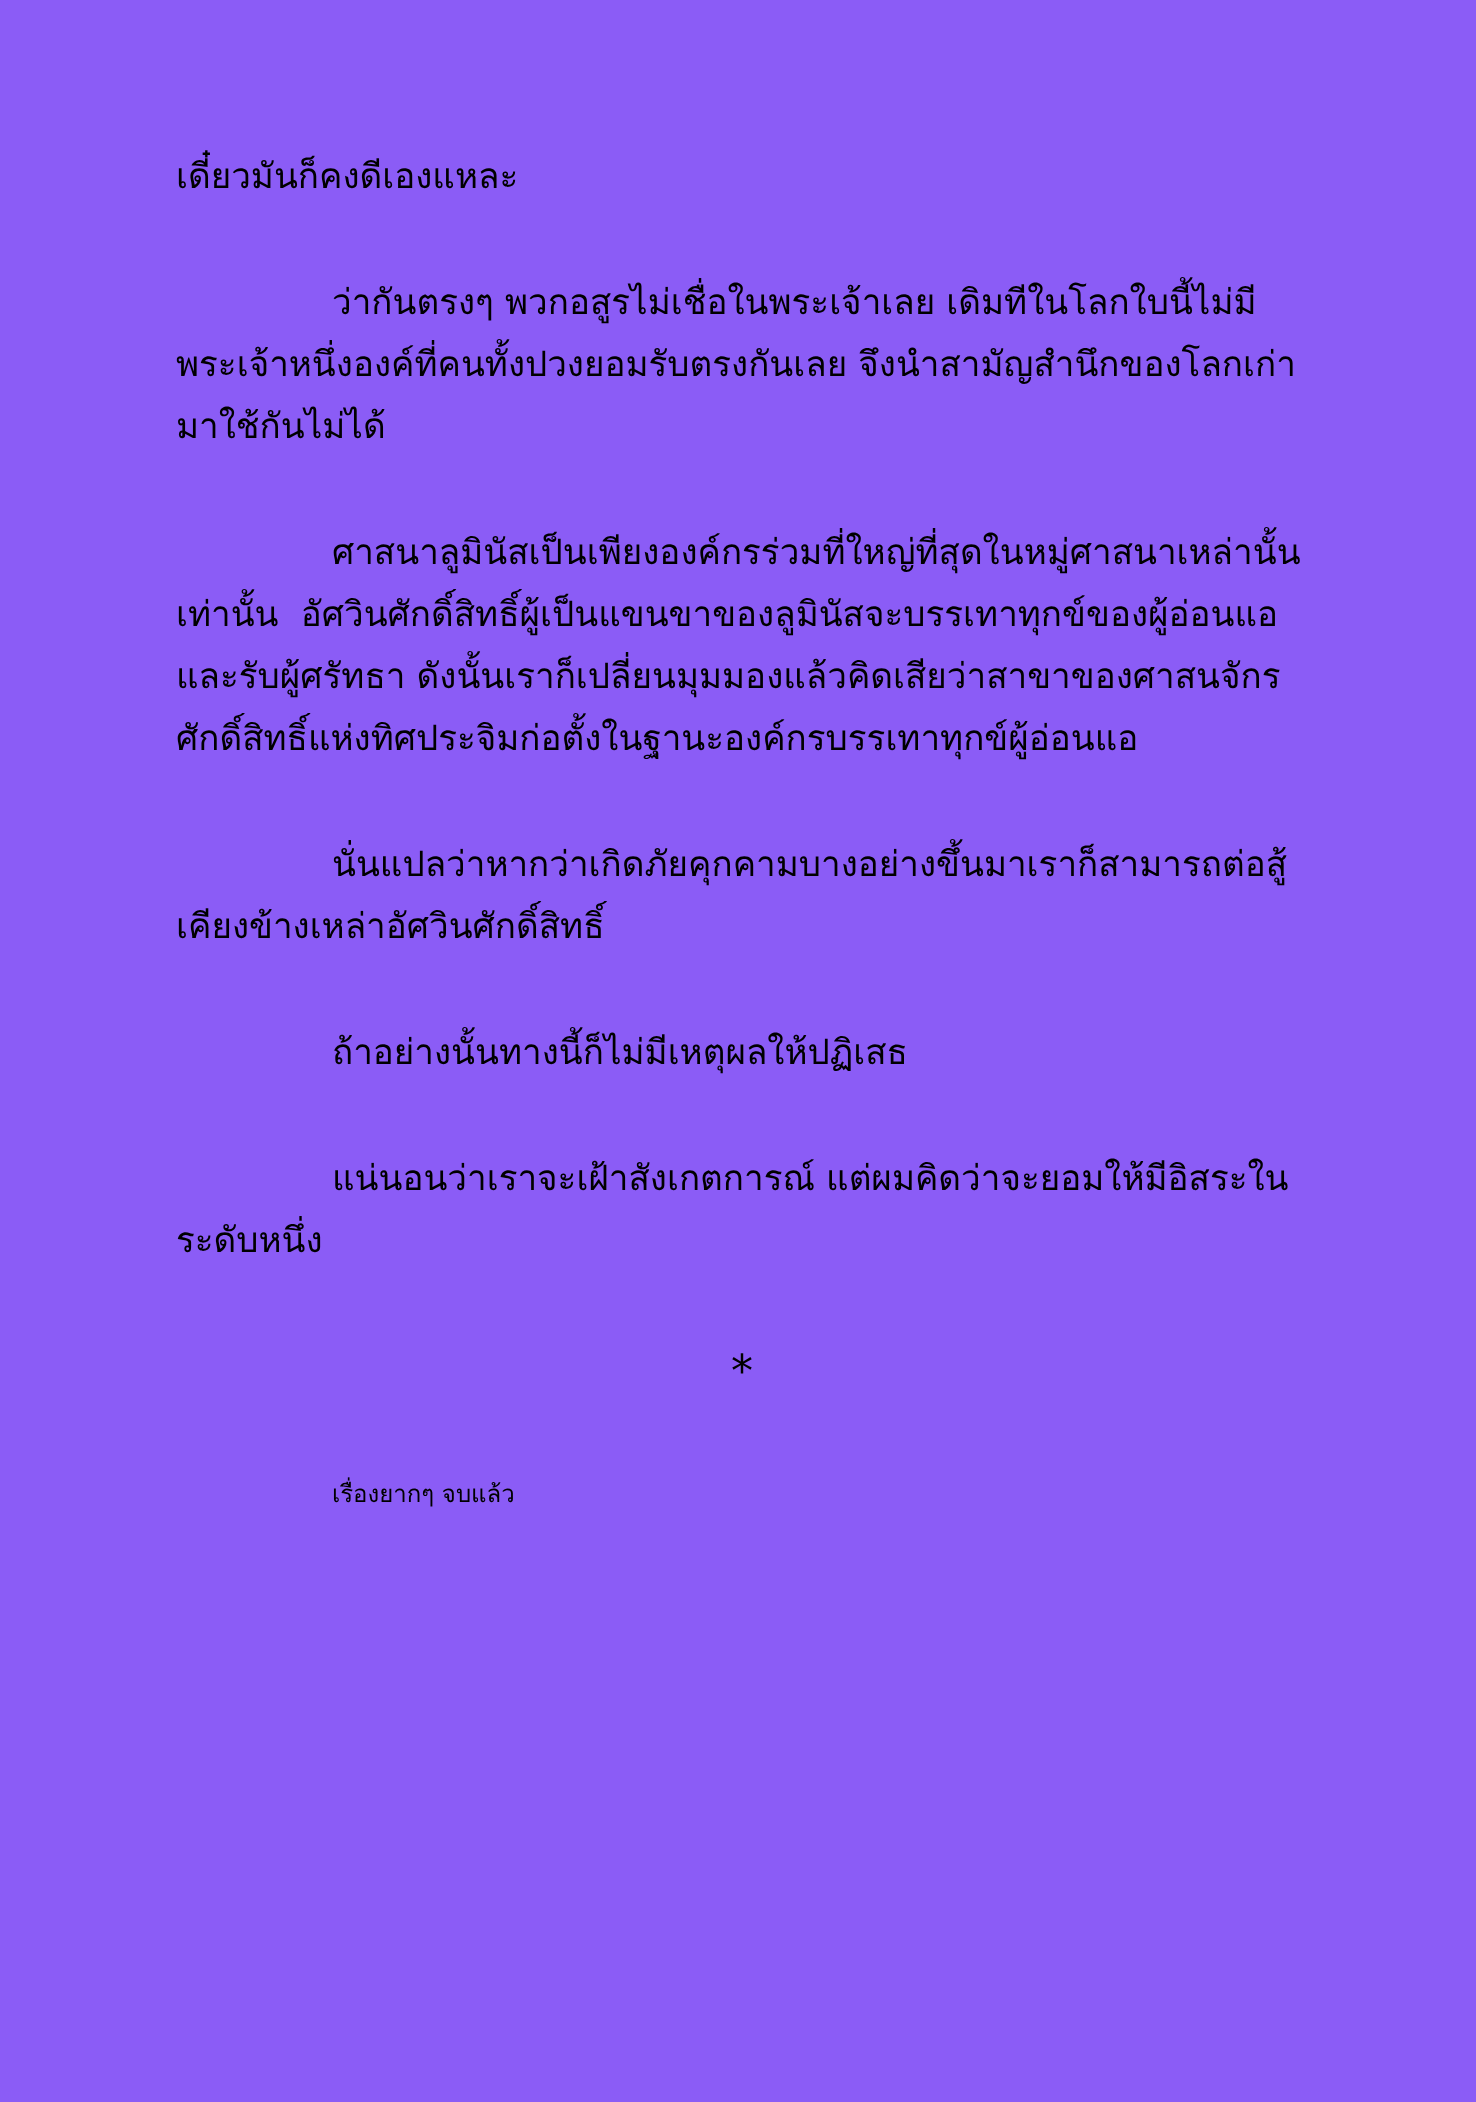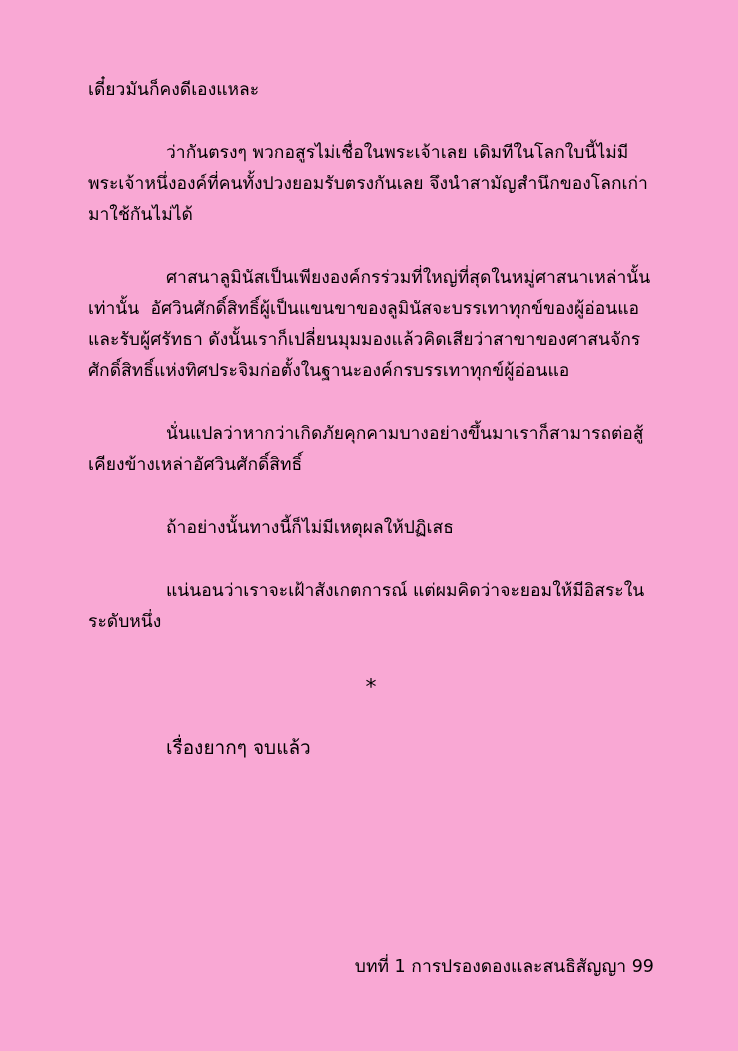--- a/index.html
+++ b/index.html
@@ -4,21 +4,21 @@
 <style>
   html, body {
     margin: 0;
     padding: 0;
     background: #ffffff;
   }
   .page {
     position: relative;
     width: 738px;
     height: 1051px;
-    background: #f9a8d4;
+    background: #8b5cf6;
     overflow: hidden;
     font-family: "DejaVu Sans", "Liberation Sans", sans-serif;
     color: #000000;
   }
   .content {
     position: absolute;
     left: 88px;
     top: 74px;
     width: 566px;
   }
@@ -36,21 +36,21 @@
   }
   .divider-star {
     text-align: center;
     font-size: 22px;
     line-height: 31px;
     margin-top: 34px;
     margin-bottom: 30px;
     letter-spacing: 0;
   }
   .closing {
-    font-size: 19px;
+    font-size: 12px;
     line-height: 31px;
     text-indent: 78px;
     margin: 0;
   }
   .footer {
     position: absolute;
     left: 88px;
     top: 952px;
     width: 566px;
     text-align: right;
@@ -68,14 +68,13 @@
     <p class="para indent">ศาสนาลูมินัสเป็นเพียงองค์กรร่วมที่ใหญ่ที่สุดในหมู่ศาสนาเหล่านั้นเท่านั้น  อัศวินศักดิ์สิทธิ์ผู้เป็นแขนขาของลูมินัสจะบรรเทาทุกข์ของผู้อ่อนแอและรับผู้ศรัทธา ดังนั้นเราก็เปลี่ยนมุมมองแล้วคิดเสียว่าสาขาของศาสนจักรศักดิ์สิทธิ์แห่งทิศประจิมก่อตั้งในฐานะองค์กรบรรเทาทุกข์ผู้อ่อนแอ</p>
     <p class="para indent">นั่นแปลว่าหากว่าเกิดภัยคุกคามบางอย่างขึ้นมาเราก็สามารถต่อสู้เคียงข้างเหล่าอัศวินศักดิ์สิทธิ์</p>
     <p class="para indent">ถ้าอย่างนั้นทางนี้ก็ไม่มีเหตุผลให้ปฏิเสธ</p>
     <p class="para indent">แน่นอนว่าเราจะเฝ้าสังเกตการณ์ แต่ผมคิดว่าจะยอมให้มีอิสระในระดับหนึ่ง</p>
 
     <div class="divider-star">*</div>
 
     <p class="closing">เรื่องยากๆ จบแล้ว</p>
   </div>
 
-  <div class="footer">บทที่  1  การปรองดองและสนธิสัญญา 99</div>
 </div>
 
 </body></html>

